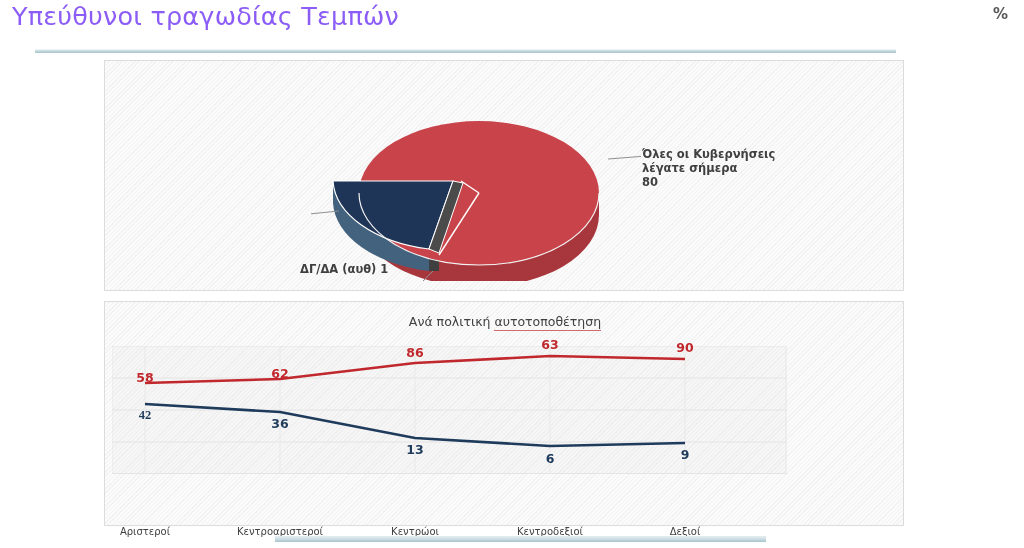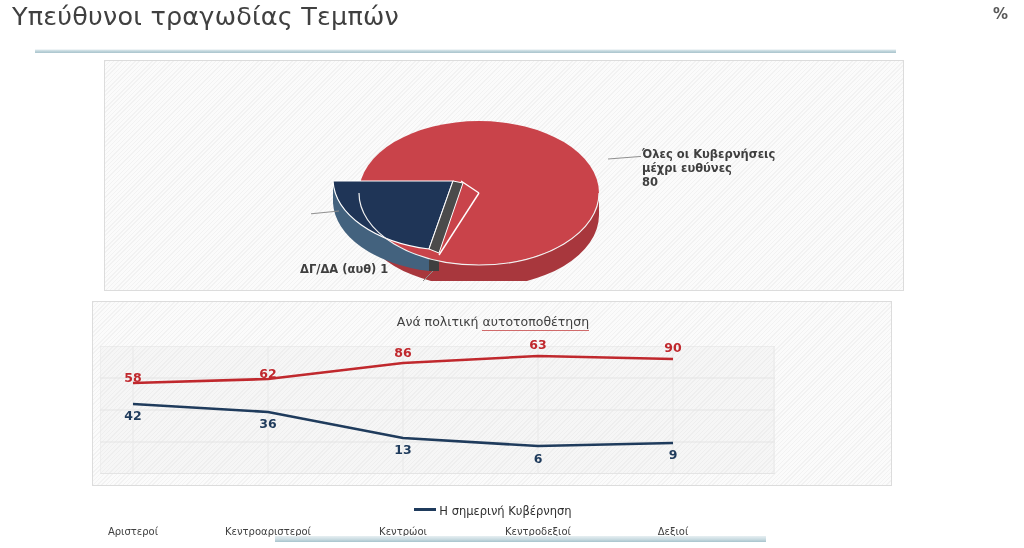--- a/index.html
+++ b/index.html
@@ -21,21 +21,21 @@
     position: absolute;
     left: 0; top: 0;
     width: 1024px;
     height: 56px;
   }
   #page-title {
     position: absolute;
     left: 12px; top: 1px;
     font-size: 25.5px;
     font-weight: 400;
-    color: #404040;
+    color: #8b5cf6;
     letter-spacing: .2px;
     white-space: nowrap;
   }
   #page-subtitle {
     position: absolute;
     left: 12px; top: 30px;
     font-size: 12.5px;
     font-style: italic;
     font-weight: bold;
     color: #3f3f3f;
@@ -96,21 +96,21 @@
     line-height: 14px;
     white-space: nowrap;
   }
   #callout-all-govs  { left: 537px; top: 86px;  text-align: left; }
   #callout-current   { left: 140px; top: 134px; text-align: right; width: 120px; }
   #callout-dk        { left: 195px; top: 201px; text-align: left; }
 
   .callout-value { display: block; }
 
   
-  #line-panel { left: 92px; top: 301px; width: 800px; height: 185px; }
+  #line-panel { left: 104px; top: 301px; width: 800px; height: 225px; }
 
   #line-chart-title {
     position: absolute;
     left: 0; top: 12px;
     width: 800px;
     text-align: center;
     font-size: 12.5px;
     color: #404040;
   }
   #line-chart-title .spell {
@@ -212,21 +212,21 @@
       <path d="M 48,72 A 120,72 0 0 0 288,72" fill="none" stroke="#f2f2f2" stroke-width="1.2"></path>
 
       <line x1="297" y1="38" x2="400" y2="30" stroke="#8f8f8f" stroke-width="1"></line>
       <line x1="28" y1="90" x2="-32" y2="96" stroke="#8f8f8f" stroke-width="1"></line>
       <line x1="122" y1="150" x2="112" y2="160" stroke="#8f8f8f" stroke-width="1"></line>
     </svg>
   </div>
 
   <div class="pie-callout" id="callout-all-govs">
     <span>Όλες οι Κυβερνήσεις</span><br>
-    <span>μέχρι ευθύνες</span>
+    <span>λέγατε σήμερα</span>
     <span class="callout-value">80</span>
   </div>
 
 
   <div class="pie-callout" id="callout-dk">ΔΓ/ΔΑ (αυθ) 1</div>
 </div>
 
 <div id="line-panel" class="panel">
 
   <div id="line-chart-title">
@@ -258,31 +258,28 @@
 
       <polyline points="33,58 168,66 303,92 438,100 573,97" fill="none" stroke="#1f3b5c" stroke-width="2.6" stroke-linejoin="round"></polyline>
     </svg>
 
     <div class="dlabel red" style="left:33px;  top:24px;">58</div>
     <div class="dlabel red" style="left:168px; top:20px;">62</div>
     <div class="dlabel red" style="left:303px; top:-1px;">86</div>
     <div class="dlabel red" style="left:438px; top:-9px;">63</div>
     <div class="dlabel red" style="left:573px; top:-6px;">90</div>
 
-    <div class="dlabel blue" style="left:33px;  top:62px;">42</div>
+    <div class="dlabel blue" style="left:33px;  top:62px;font-family:Liberation Serif, serif;">42</div>
     <div class="dlabel blue" style="left:168px; top:70px;">36</div>
     <div class="dlabel blue" style="left:303px; top:96px;">13</div>
     <div class="dlabel blue" style="left:438px; top:105px;">6</div>
     <div class="dlabel blue" style="left:573px; top:101px;">9</div>
 
     <div class="xlabel" style="left:33px;">Αριστεροί</div>
     <div class="xlabel" style="left:168px;">Κεντροαριστεροί</div>
     <div class="xlabel" style="left:303px;">Κεντρώοι</div>
     <div class="xlabel" style="left:438px;">Κεντροδεξιοί</div>
     <div class="xlabel" style="left:573px;">Δεξιοί</div>
   </div>
 
-  <div id="legend">
-    <span id="legend-swatch"></span><span id="legend-label">Η σημερινή Κυβέρνηση</span>
-  </div>
 </div>
 
 <div id="footer-bar"></div>
 
 </body></html>

